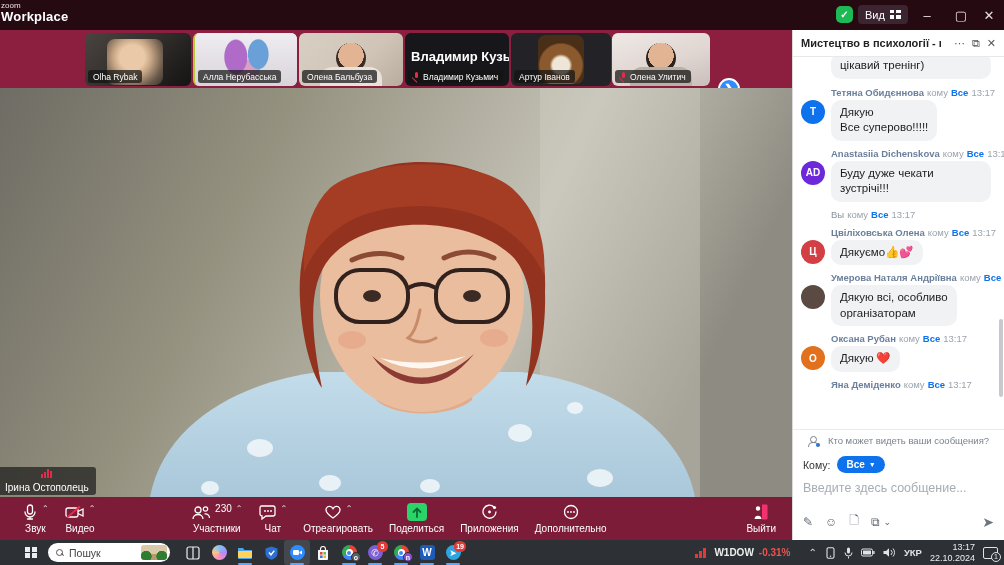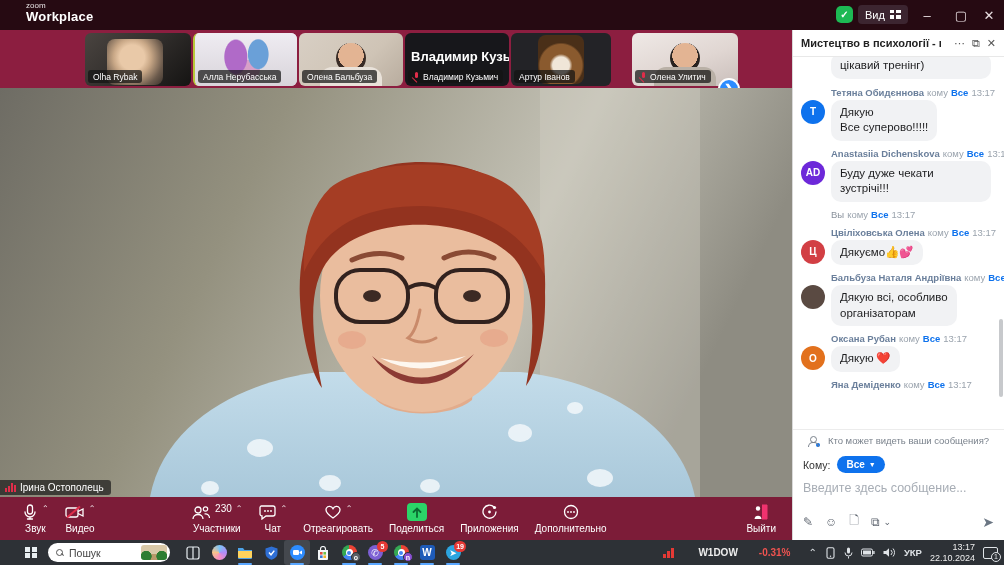--- a/index.html
+++ b/index.html
@@ -2,21 +2,21 @@
 <html><head>
 <meta charset="utf-8">
 <style>
   html,body{margin:0;padding:0;background:#000;}
   *{box-sizing:border-box;}
   .stage{position:relative;width:1004px;height:565px;overflow:hidden;
          font-family:"Liberation Sans",sans-serif;-webkit-font-smoothing:antialiased;}
 
   
   .titlebar{position:absolute;left:0;top:0;width:1004px;height:30px;background:#260a12;color:#fff;}
-  .brand{position:absolute;left:26px;top:2px;line-height:1;}
+  .brand{position:absolute;left:1px;top:2px;line-height:1;}
   .brand .b1{font-size:8px;color:#e8e2e4;}
   .brand .b2{font-size:13px;font-weight:bold;letter-spacing:.2px;}
   .shield{position:absolute;left:836px;top:6px;width:17px;height:17px;background:#1db954;border-radius:5px;
           display:flex;align-items:center;justify-content:center;color:#fff;font-size:10px;font-weight:bold;}
   .viewpill{position:absolute;left:858px;top:5px;height:19px;padding:0 7px;background:#3c2530;border-radius:4px;
             display:flex;align-items:center;gap:5px;font-size:11px;color:#fff;}
   .grid-ico{width:11px;height:9px;display:inline-block;background:
       linear-gradient(#fff,#fff) 0 0/4px 3px no-repeat,
       linear-gradient(#fff,#fff) 6px 0/5px 3px no-repeat,
       linear-gradient(#fff,#fff) 0 5px/4px 4px no-repeat,
@@ -55,21 +55,21 @@
   .body-sm{position:absolute;left:50%;top:34px;transform:translateX(-50%);width:62px;height:24px;border-radius:12px 12px 0 0;}
   .t-vlad{background:#17171b;}
   .t-artur{background:#232327;}
   .t-artur .dog{position:absolute;left:50%;top:2px;transform:translateX(-50%);width:46px;height:49px;border-radius:8px;
       background:radial-gradient(circle at 50% 62%,#f0e6d8 0 22%,#8a5a2e 30% 55%,#4a2f18 60% 100%);}
   .t-ulitych{background:linear-gradient(160deg,#efe9e6 0%,#e0d6d2 55%,#c9beba 100%);}
 
   
   .mainvideo{position:absolute;left:0;top:88px;width:792px;height:409px;overflow:hidden;}
   .nametag{position:absolute;left:0px;bottom:2px;background:rgba(25,25,25,.7);color:#fff;font-size:10px;
-      padding:2px 7px 2px 5px;border-radius:0 3px 3px 0;display:flex;align-items:center;gap:4px;}
+      padding:2px 7px 2px 5px;border-radius:0 3px 3px 0;display:flex;align-items:center;gap:4px;flex-direction:column;}
   .abars{display:inline-flex;align-items:flex-end;gap:1px;height:9px;}
   .abars i{display:block;width:2px;background:#e02d4a;}
   .abars i:nth-child(1){height:4px}.abars i:nth-child(2){height:6px}.abars i:nth-child(3){height:9px}.abars i:nth-child(4){height:7px}
 
   
   .mtoolbar{position:absolute;left:0;top:497px;width:792px;height:43px;background:#7c1c38;
       display:flex;align-items:stretch;color:#fff;}
   .tbtn{display:flex;flex-direction:column;align-items:center;justify-content:center;gap:2px;
       font-size:10px;padding:0 8px;position:relative;}
   .tbtn .ic{height:18px;display:flex;align-items:center;justify-content:center;}
@@ -134,21 +134,21 @@
       radial-gradient(circle at 80% 75%,#2e7d32 0 22%,transparent 24%),
       linear-gradient(#d9c9a8 0 60%,#b89a6a 60% 100%);}
   .badge{position:absolute;right:0px;top:1px;min-width:11px;height:11px;border-radius:6px;background:#e53935;color:#fff;
       font-size:7px;display:flex;align-items:center;justify-content:center;padding:0 2px;font-weight:bold;}
   .minibadge{position:absolute;right:1px;bottom:3px;width:10px;height:10px;border-radius:50%;color:#fff;
       font-size:7px;display:flex;align-items:center;justify-content:center;font-weight:bold;border:1px solid #2d3136;}
   .chrome{width:15px;height:15px;border-radius:50%;background:conic-gradient(#ea4335 0 33%,#4285f4 33% 66%,#34a853 66% 100%);position:relative;}
   .chrome:before{content:"";position:absolute;left:4px;top:4px;width:7px;height:7px;border-radius:50%;background:#fff;}
   .chrome:after{content:"";position:absolute;left:5.5px;top:5.5px;width:4px;height:4px;border-radius:50%;background:#4285f4;}
   .circle-ic{width:15px;height:15px;border-radius:50%;display:flex;align-items:center;justify-content:center;color:#fff;font-size:9px;}
-  .ticker{display:flex;align-items:center;gap:21px;margin-left:auto;flex:0 0 auto;}
+  .ticker{display:flex;align-items:center;gap:5px;margin-left:auto;flex:0 0 auto;}
   .tick-ic{width:14px;height:10px;background:
       linear-gradient(#e53935,#e53935) 0 6px/3px 4px no-repeat,
       linear-gradient(#e53935,#e53935) 4px 3px/3px 7px no-repeat,
       linear-gradient(#e53935,#e53935) 8px 0/3px 10px no-repeat;position:relative;}
   .ticker .sym{color:#eee;font-size:10px;font-weight:bold;}
   .ticker .chg{color:#ef5350;font-size:10px;font-weight:bold;}
   .tray{display:flex;align-items:center;gap:8px;margin-left:18px;margin-right:6px;color:#dfe3e7;font-size:10px;flex:0 0 auto;}
   .clock{text-align:right;color:#eee;font-size:9px;line-height:1.15;}
   .notif{position:relative;width:15px;height:12px;border:1px solid #dfe3e7;border-radius:2px;}
   .notif i{position:absolute;right:-4px;bottom:-4px;width:10px;height:10px;border-radius:50%;background:#2d3136;
@@ -201,21 +201,21 @@
           <span class="micmute"></span>
           <span>Владимир Кузьмич</span>
         </div>
     </div>
     <div class="tile t-artur" style="left:511px;width:100px">
       <div class="dog"></div>
       <div class="label">
           <span>Артур Іванов</span>
         </div>
     </div>
-    <div class="tile t-ulitych" style="left:632px;width:106px">
+    <div class="tile t-ulitych" style="left:612px;width:98px">
       <div class="head-sm" style="background:radial-gradient(circle at 50% 42%,#e3b493 0 55%,#2a2320 56% 100%)"></div>
       <div class="body-sm" style="background:#b9b0a6"></div>
       <div class="label">
           <span class="micmute"></span>
           <span>Олена Улитич</span>
         </div>
     </div>
     <div class="next-btn">❯</div>
   </div>
 
@@ -445,21 +445,21 @@
             <span class="stime">13:17</span>
           </div>
         <div class="brow">
             <span class="avatar" style="background: rgb(210, 63, 68);">Ц</span>
             <div class="bubble">Дякуємо👍💕</div>
           </div>
       </div>
 
       <div class="msg">
         <div class="srow">
-            <span class="sname">Бальбуза Наталя Андріївна</span>
+            <span class="sname">Умерова Наталя Андріївна</span>
             <span class="sto">кому</span>
             <span class="saud">Все</span>
           </div>
         <div class="brow">
             <span class="avatar" style="background: rgb(90, 74, 66);"></span>
             <div class="bubble">Дякую всі, особливо
 організаторам</div>
           </div>
       </div>
 

